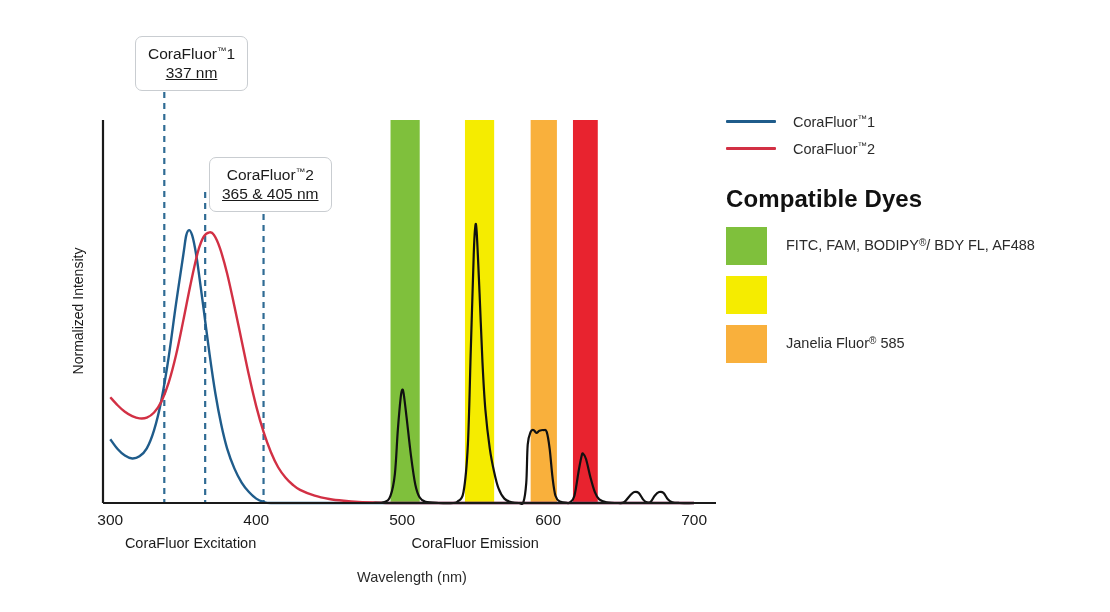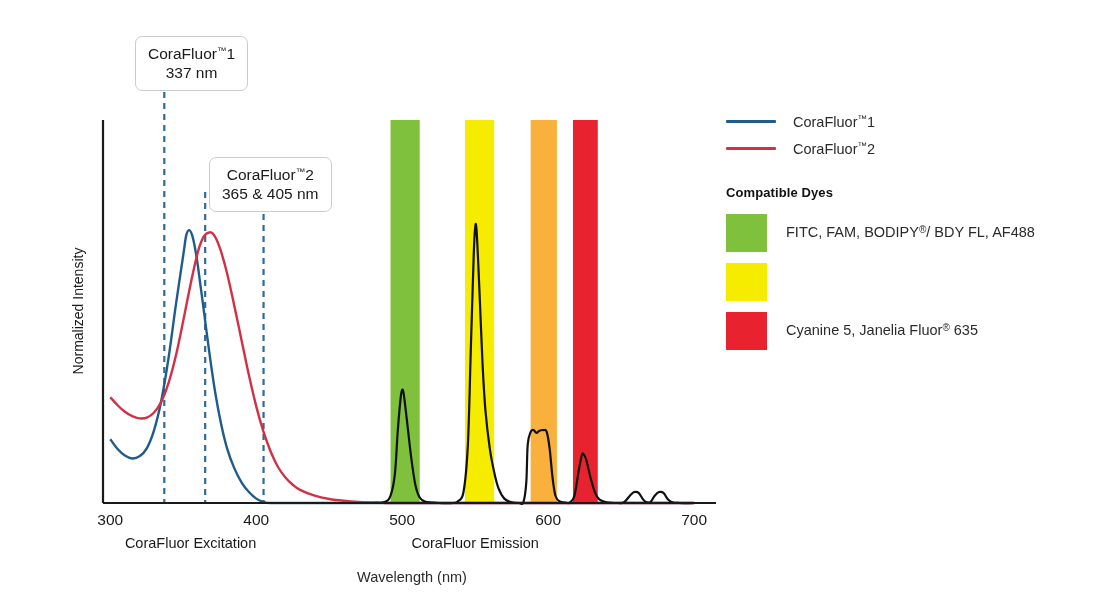--- a/index.html
+++ b/index.html
@@ -58,21 +58,21 @@
     border-radius: 7px;
     background: #ffffff;
     text-align: center;
     padding: 7px 12px 8px 12px;
     line-height: 1.24;
     color: #1a1a1a;
     font-size: 15.5px;
     white-space: nowrap;
   }
   .callout .l1 { display: block; }
-  .callout .l2 { display: block; }
+  .callout .l2 { display: block; text-decoration: underline; }
   .tm { font-size: 9.5px; vertical-align: 5px; letter-spacing: 0; }
   #callout-cf1 { left: 135px; top: 36px; }
   #callout-cf2 { left: 209px; top: 157px; }
   
   #legend {
     position: absolute;
     left: 726px;
     top: 108px;
     width: 370px;
   }
@@ -87,21 +87,21 @@
     margin-right: 17px;
     flex: 0 0 50px;
     border-radius: 1px;
   }
   .legend-line-label {
     font-size: 14.5px;
     color: #2b2b2b;
   }
   #dyes-title {
     margin-top: 23px;
-    font-size: 13px;
+    font-size: 24px;
     font-weight: bold;
     color: #111111;
     letter-spacing: 0.1px;
   }
   #dye-list { margin-top: 14px; }
   .dye-row {
     display: flex;
     align-items: center;
     margin-bottom: 11px;
   }
@@ -183,21 +183,21 @@
         <div class="dye-row">
           <span class="dye-swatch" style="background: rgb(127, 192, 60);"></span>
           <span class="dye-label">
             <div><span>FITC, FAM, BODIPY</span><span class="reg">®</span><span>/ BDY FL, AF488</span></div>
           </span>
         </div>
         <div class="dye-row">
           <span class="dye-swatch" style="background: rgb(245, 236, 0);"></span>
         </div>
         <div class="dye-row">
-          <span class="dye-swatch" style="background: rgb(232, 35, 47);"></span>
+          <span class="dye-swatch" style="background: rgb(249, 176, 60);"></span>
           <span class="dye-label">
-            <div><span>Cyanine 5, Janelia Fluor</span><span class="reg">®</span><span> 635</span></div>
+            <div><span>Janelia Fluor</span><span class="reg">®</span><span> 585</span></div>
           </span>
         </div>
       </div>
   </div>
 
 </div>
 
 </body></html>

